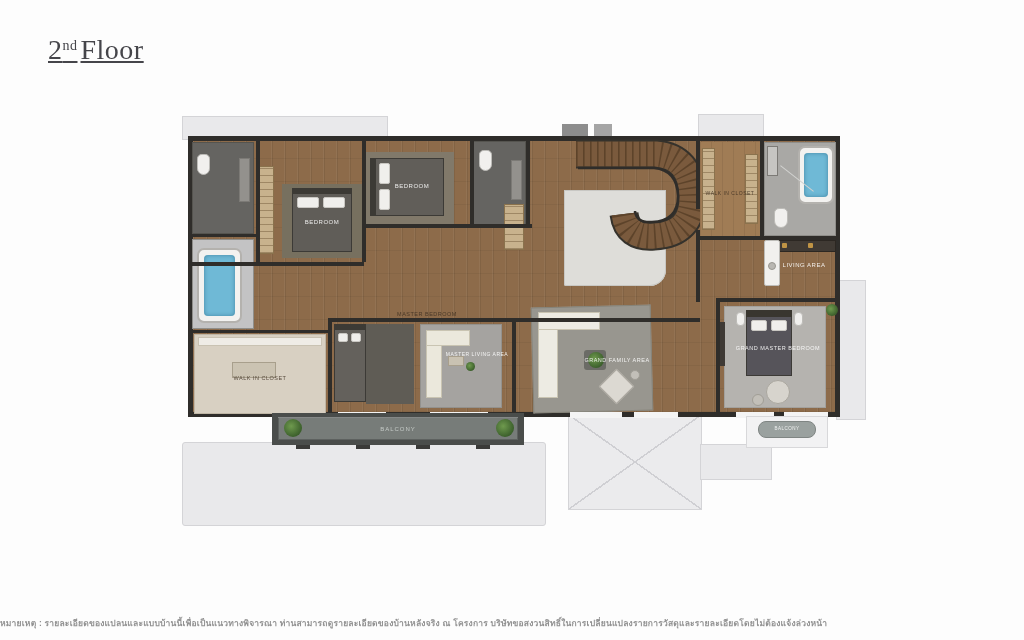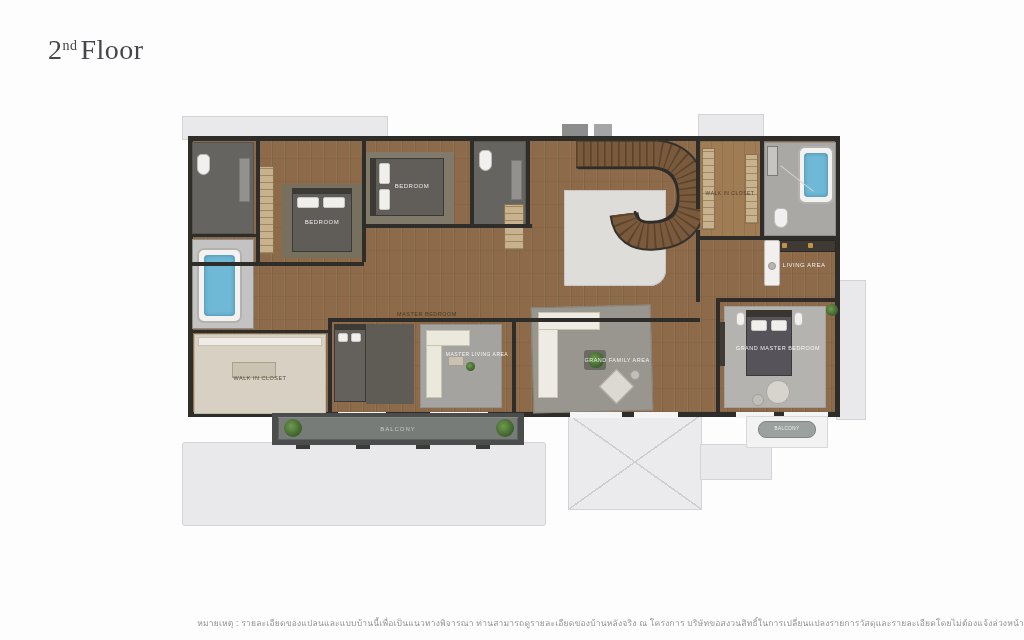--- a/index.html
+++ b/index.html
@@ -4,21 +4,21 @@
 <style>
   html,body{margin:0;padding:0;}
   body{
     width:1024px;height:640px;position:relative;background:#fdfdfd;
     font-family:"Liberation Sans", sans-serif;overflow:hidden;
   }
   .abs{position:absolute;}
   
   .page-title{
     position:absolute;left:48px;top:34px;color:#45454a;
-    font-family:"Liberation Serif", serif;font-size:28px;letter-spacing:.5px;
+    font-family:"Liberation Serif", serif;font-size:28px;letter-spacing:.5px;text-decoration:underline;
   }
   .page-title sup{font-size:14px;vertical-align:9px;margin-right:3px;}
   
   .plan{position:absolute;left:180px;top:112px;width:690px;height:415px;}
   
   .terr{position:absolute;background:#e9e9eb;border:1px solid #d4d4d7;box-sizing:border-box;}
   .terr-x{
     background:
       linear-gradient(to top right, transparent 49.5%, #cfcfd3 49.5% 50.5%, transparent 50.5%),
       linear-gradient(to bottom right, transparent 49.5%, #cfcfd3 49.5% 50.5%, transparent 50.5%),
@@ -61,22 +61,22 @@
     font-size:6px;line-height:1.1;letter-spacing:.5px;color:rgba(255,255,255,.88);
     font-family:"Liberation Sans", sans-serif;text-transform:uppercase;
   }
   .lbl-dark{color:rgba(58,45,32,.82);}
   
   .balcony-outer{position:absolute;background:#4a4d4b;}
   .balcony-floor{position:absolute;background:#777c79;box-shadow:inset 0 1px 0 rgba(255,255,255,.25), inset 0 0 0 1px #5d615f;}
   .post{position:absolute;background:#3a3a38;}
   
   .footer-note{
-    position:absolute;left:0;right:0;top:616px;text-align:right;
-    font-size:8.5px;color:#919191;letter-spacing:.2px;
+    position:absolute;left:0;right:0;top:616px;text-align:left;
+    font-size:8.5px;color:#919191;letter-spacing:.2px;font-weight:bold;
   }
 </style>
 </head>
 <body>
 
 <div class="page-title">
   <span>2</span><sup>nd</sup><span>Floor</span>
 </div>
 
 <div class="plan">

